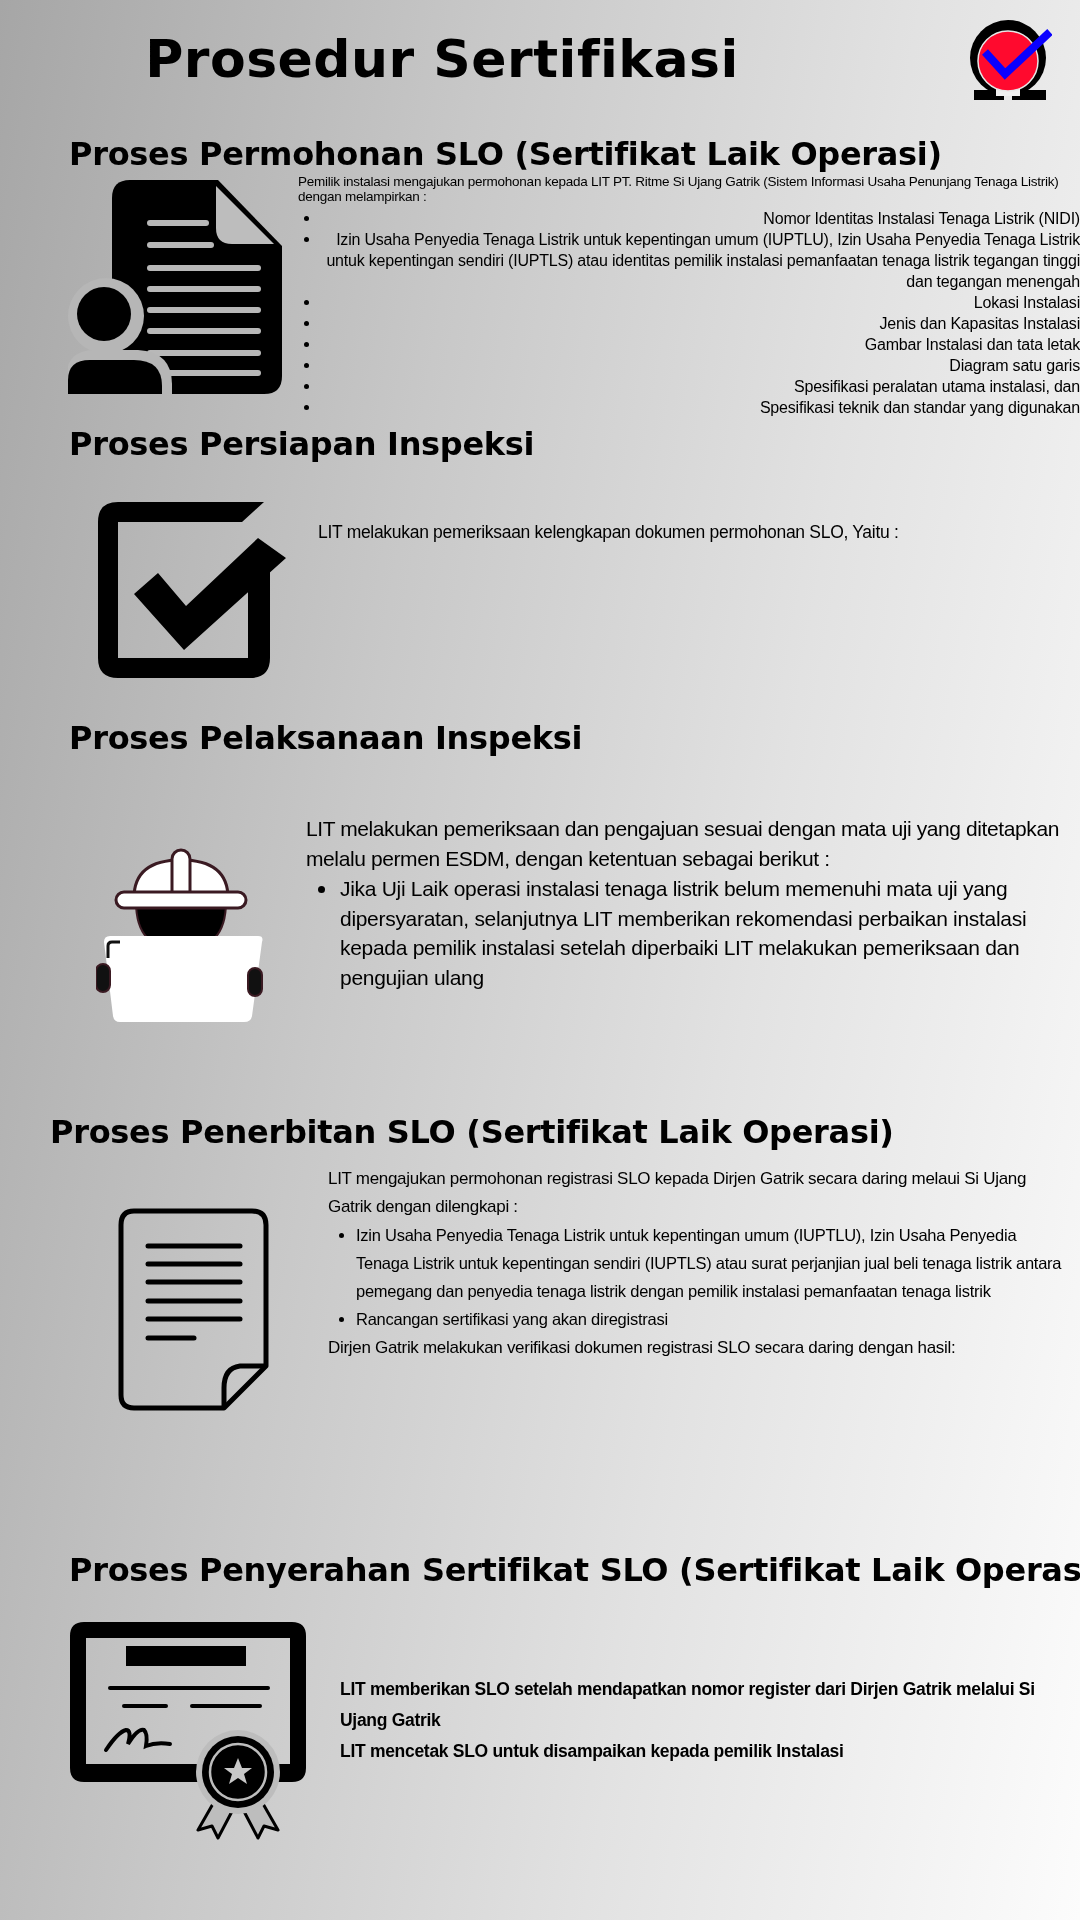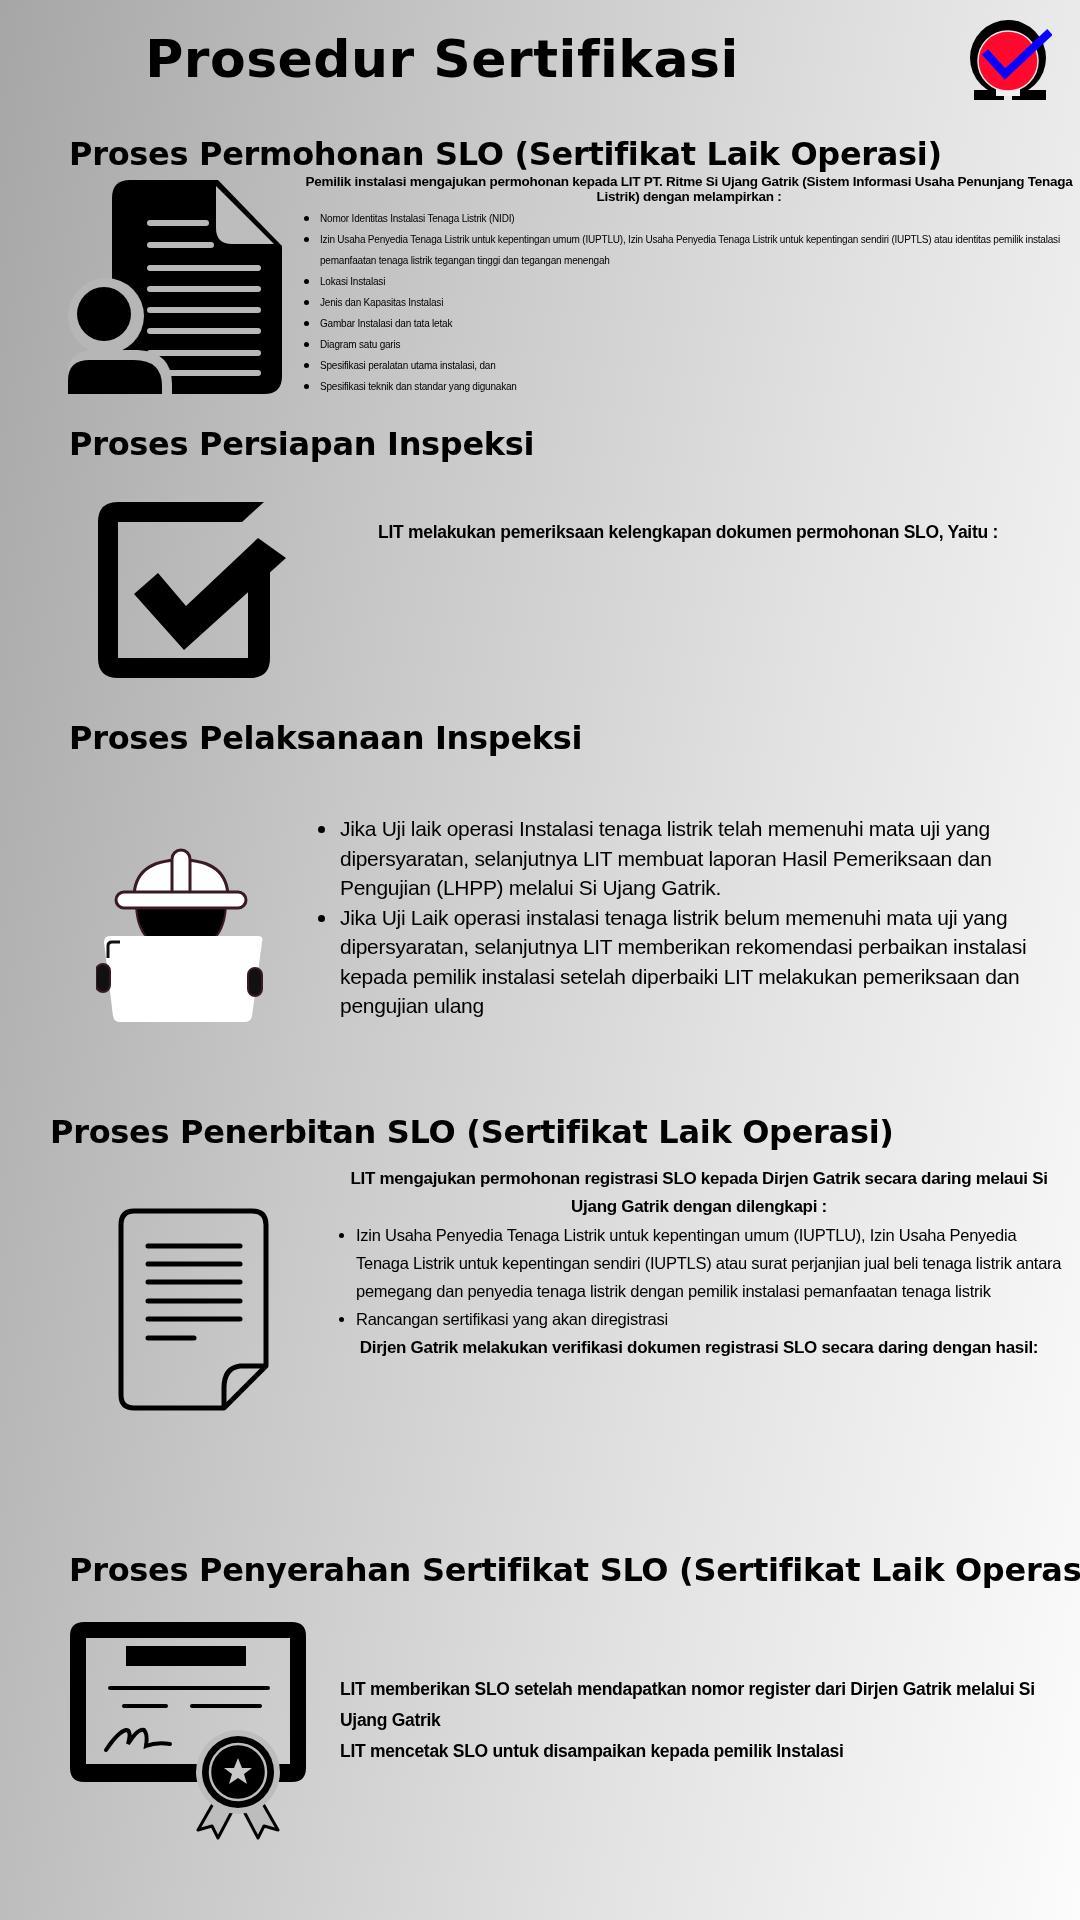--- a/index.html
+++ b/index.html
@@ -17,32 +17,32 @@
     font-size: 52px; letter-spacing: 0.5px; line-height: 66px;
   }
   .logo { left: 968px; top: 14px; width: 84px; height: 92px; }
   .section-title {
     font-family: "DejaVu Sans", sans-serif; font-weight: bold;
     font-size: 32px; line-height: 40px; white-space: nowrap;
     letter-spacing: -0.3px;
   }
   .icon { display: block; }
   .text-block { font-family: "Liberation Sans", sans-serif; }
-  .lead { font-weight: bold; text-align: center; }
+  .lead { font-weight: normal; }
   ul.bullets { list-style: none; }
   ul.bullets li { position: relative; }
   ul.bullets li::before {
     content: ""; position: absolute; border-radius: 50%; background: #000;
   }
 
   
   #s1-text { left: 298px; top: 174px; width: 782px; font-size: 13px; }
   #s1-text .lead { font-size: 13.5px; line-height: 15px; letter-spacing: -0.25px; }
   #s1-text ul.bullets { margin-top: 4px; }
-  #s1-text ul.bullets li { padding-left: 22px; font-size: 10px; line-height: 21px; letter-spacing: -0.2px; }
+  #s1-text ul.bullets li { padding-left: 22px; font-size: 16px; line-height: 21px; letter-spacing: -0.2px; text-align: right; }
   #s1-text ul.bullets li::before { left: 6px; top: 8px; width: 5px; height: 5px; }
 
   
   #s2-text { left: 318px; top: 520px; width: 740px; font-size: 17px; }
   #s2-text .lead { font-size: 17.5px; line-height: 24px; letter-spacing: -0.3px; }
   #s2-text ul.bullets li { padding-left: 28px; line-height: 24px; letter-spacing: -0.2px; }
   #s2-text ul.bullets li::before { left: 11px; top: 10px; width: 6px; height: 6px; }
 
   
   #s3-text { left: 306px; top: 814px; width: 760px; font-size: 21px; }
@@ -143,22 +143,22 @@
       <rect x="76" y="4" width="18" height="50" rx="9" fill="#fff" stroke="#3a1a22" stroke-width="3"></rect>
       <rect x="20" y="46" width="130" height="16" rx="8" fill="#fff" stroke="#3a1a22" stroke-width="3"></rect>
       <path d="M8 96 Q8 90 14 90 H162 Q168 90 166 96 L156 170 Q155 176 148 176 H24 Q18 176 17 170 Z" fill="#fff"></path>
       <path d="M12 112 V100 Q12 96 16 96 H24" fill="none" stroke="#111" stroke-width="3"></path>
       <rect x="0" y="118" width="14" height="28" rx="7" fill="#111" stroke="#3a1a22" stroke-width="2"></rect>
       <rect x="152" y="122" width="14" height="28" rx="7" fill="#111" stroke="#3a1a22" stroke-width="2"></rect>
     </svg>
   </div>
 
   <div class="abs text-block" id="s3-text">
+    <p class="lead">LIT melakukan pemeriksaan dan pengajuan sesuai dengan mata uji yang ditetapkan melalu permen ESDM, dengan ketentuan sebagai berikut :</p>
     <ul class="bullets">
-      <li>Jika Uji laik operasi Instalasi tenaga listrik telah memenuhi mata uji yang dipersyaratan, selanjutnya LIT membuat laporan Hasil Pemeriksaan dan Pengujian (LHPP) melalui Si Ujang Gatrik.</li>
       <li>Jika Uji Laik operasi instalasi tenaga listrik belum memenuhi mata uji yang dipersyaratan, selanjutnya LIT memberikan rekomendasi perbaikan instalasi kepada pemilik instalasi setelah diperbaiki LIT melakukan pemeriksaan dan pengujian ulang</li>
     </ul>
   </div>
 </section>
 
 <section>
   <h2 class="abs section-title" style="left:50px; top:1112px;">Proses Penerbitan SLO (Sertifikat Laik Operasi)</h2>
 
   <div class="abs" style="left:118px; top:1208px; width:152px; height:204px;">
     <svg class="icon" width="152" height="204" viewBox="0 0 152 204">

